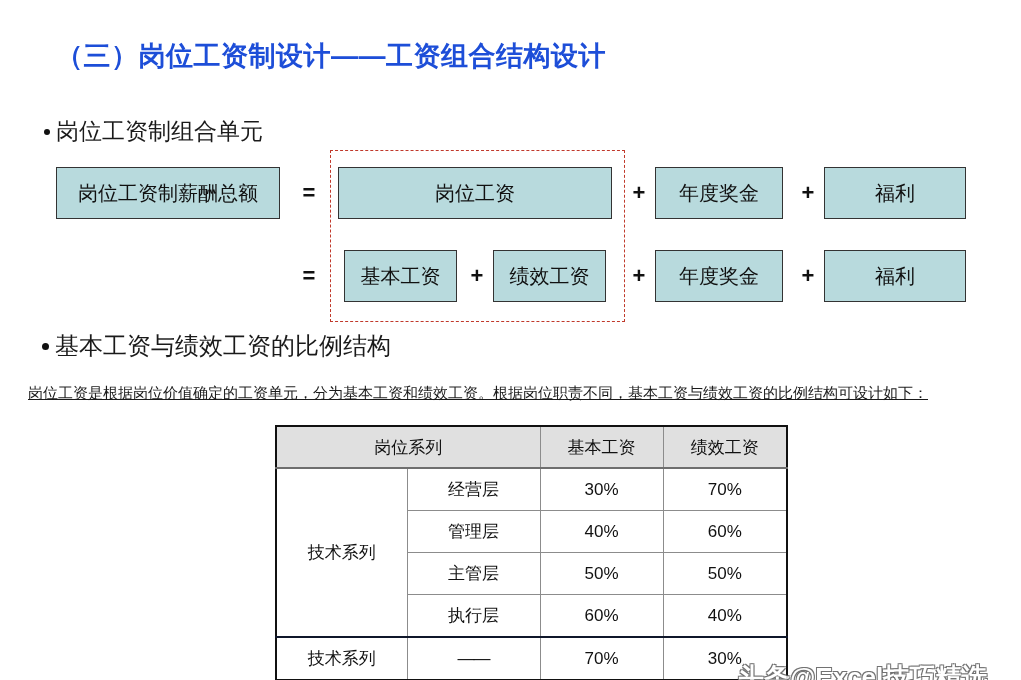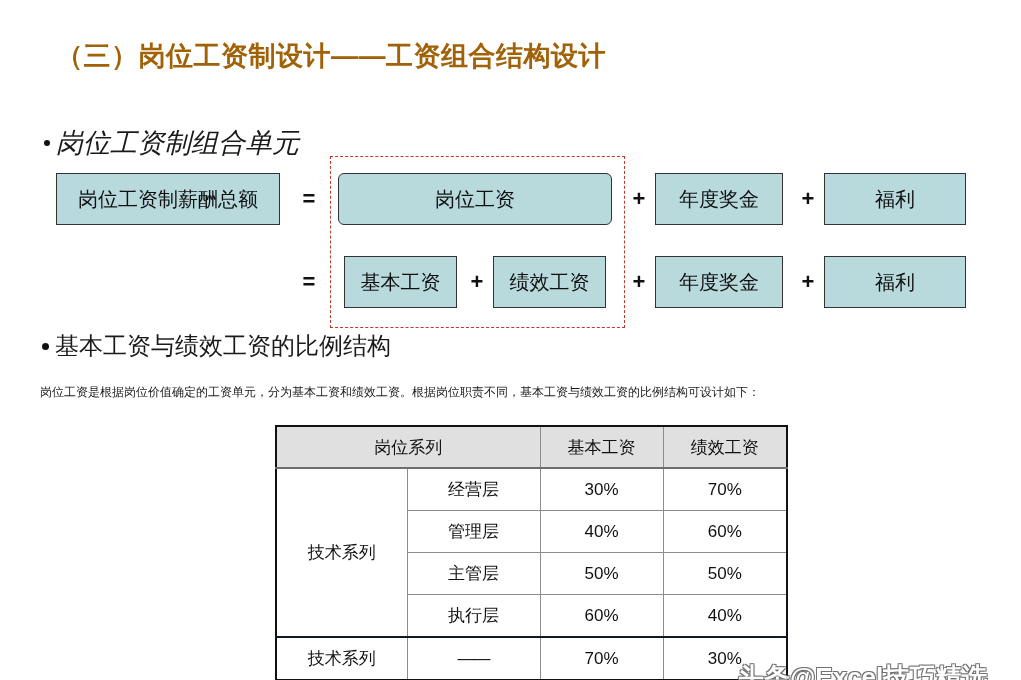--- a/index.html
+++ b/index.html
@@ -17,21 +17,21 @@
   }
 
   
   .slide-title {
     position: absolute;
     left: 56px;
     top: 38px;
     font-size: 27px;
     font-weight: bold;
     letter-spacing: 0.5px;
-    color: #a16207;
+    color: #1d4ed8;
     white-space: nowrap;
   }
 
   
   .bullet-line {
     position: absolute;
     display: flex;
     align-items: center;
     white-space: nowrap;
     color: #1a1a1a;
@@ -40,44 +40,43 @@
     display: inline-block;
     width: 6px;
     height: 6px;
     border-radius: 50%;
     background: #111111;
     margin-right: 6px;
     flex: 0 0 auto;
   }
   #bullet-one {
     left: 44px;
-    top: 125px;
-    font-size: 27px;
-    font-style: italic;
+    top: 116px;
+    font-size: 23px;
   }
   #bullet-two {
     left: 42px;
     top: 330px;
     font-size: 24px;
   }
   #bullet-two .bullet-dot {
     width: 7px;
     height: 7px;
   }
 
   
   .formula-area {
     position: absolute;
     left: 0;
     top: 0;
     width: 1021px;
     height: 680px;
     pointer-events: none;
   }
-  .formula-area > * { pointer-events: auto; margin-top: 6px; }
+  .formula-area > * { pointer-events: auto; }
 
   .dashed-region {
     position: absolute;
     left: 330px;
     top: 150px;
     width: 295px;
     height: 172px;
     border: 1.5px dashed #c0392b;
     box-sizing: border-box;
   }
@@ -102,45 +101,46 @@
     display: flex;
     align-items: center;
     justify-content: center;
     width: 22px;
     height: 24px;
   }
 
   
   #box-total     { left: 56px;  top: 167px; width: 224px; height: 52px; }
   #eq-1          { left: 298px; top: 181px; }
-  #box-post      { left: 338px; top: 167px; width: 274px; height: 52px; border-radius: 6px; }
+  #box-post      { left: 338px; top: 167px; width: 274px; height: 52px; }
   #plus-1        { left: 628px; top: 181px; }
   #box-bonus-1   { left: 655px; top: 167px; width: 128px; height: 52px; }
   #plus-2        { left: 797px; top: 181px; }
   #box-welfare-1 { left: 824px; top: 167px; width: 142px; height: 52px; }
 
   
   #eq-2          { left: 298px; top: 264px; }
   #box-base      { left: 344px; top: 250px; width: 113px; height: 52px; }
   #plus-3        { left: 466px; top: 264px; }
   #box-perf      { left: 493px; top: 250px; width: 113px; height: 52px; }
   #plus-4        { left: 628px; top: 264px; }
   #box-bonus-2   { left: 655px; top: 250px; width: 128px; height: 52px; }
   #plus-5        { left: 797px; top: 264px; }
   #box-welfare-2 { left: 824px; top: 250px; width: 142px; height: 52px; }
 
   
   .paragraph {
     position: absolute;
-    left: 40px;
+    left: 28px;
     top: 383px;
     width: 945px;
-    font-size: 12px;
+    font-size: 15px;
     line-height: 19px;
     color: #1a1a1a;
+    text-decoration: underline;
   }
 
   
   .ratio-table {
     position: absolute;
     left: 275px;
     top: 425px;
     width: 513px;
     border-collapse: collapse;
     border: 2.5px solid #111111;

